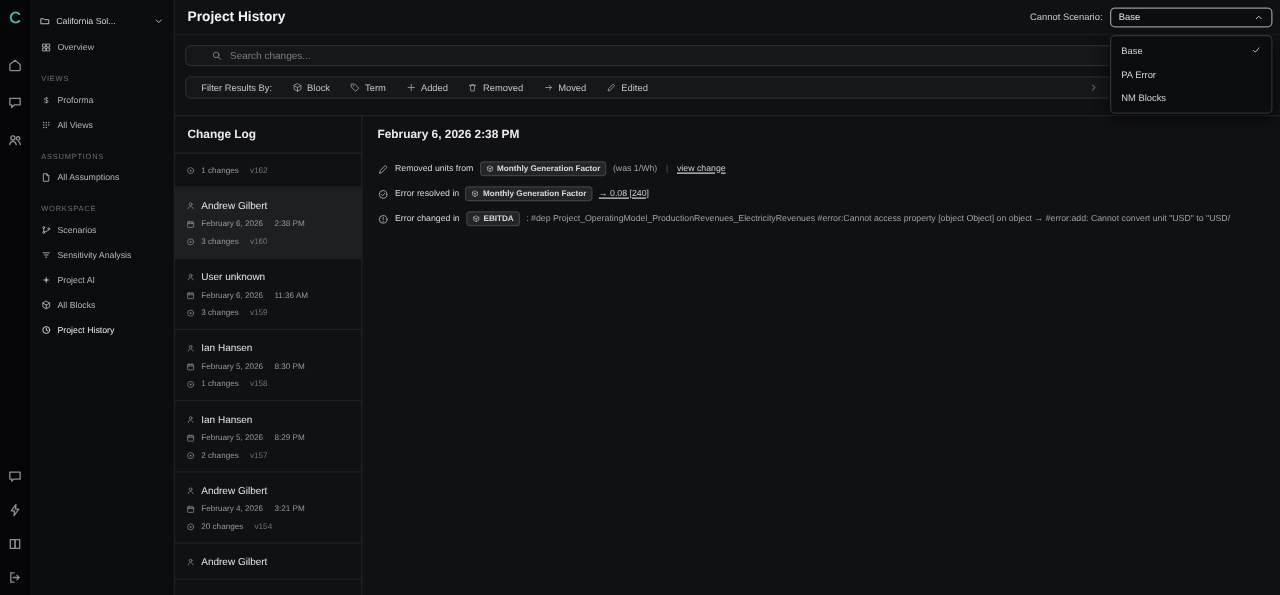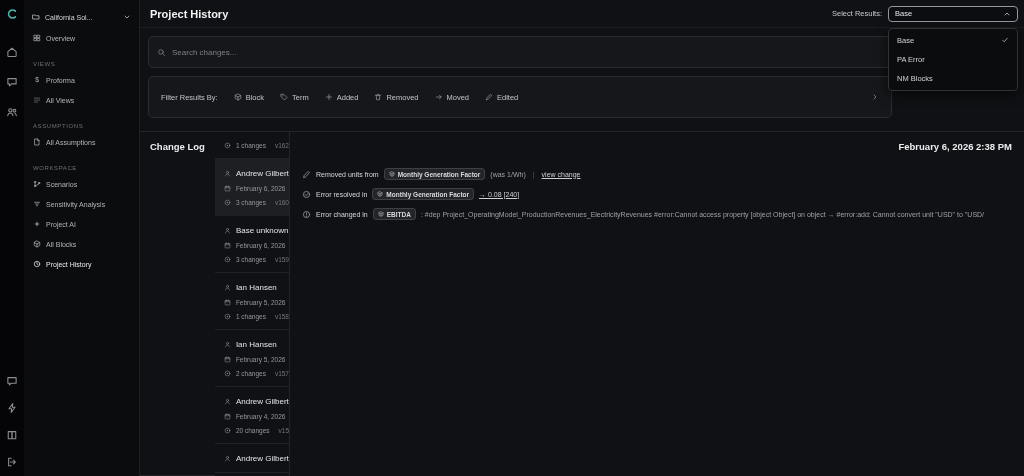--- a/index.html
+++ b/index.html
@@ -31,45 +31,45 @@
   .main { flex:1; display:flex; flex-direction:column; min-width:0; }
   .hdr { height:28px; display:flex; align-items:center; justify-content:space-between; padding:0 6px 0 10px; border-bottom:1px solid #1c1d20; position:relative; z-index:5; }
   .title { font-size:11px; font-weight:bold; color:#f2f3f5; }
   .scenario { display:flex; align-items:center; gap:6px; position:relative; }
   .scenario-label { font-size:7.5px; color:#c9cacd; }
   .select { width:130px; height:16px; background:#0c0d10; border:1px solid #96979b; border-radius:4px; display:flex; align-items:center; justify-content:space-between; padding:0 6px; font-size:7.5px; color:#e4e5e8; cursor:pointer; }
   .menu { position:absolute; top:22px; right:0; width:130px; background:#0b0c0e; border:1px solid #303135; border-radius:4px; box-shadow:0 4px 12px rgba(0,0,0,.6); padding:2px 0; }
   .menu-item { height:19px; display:flex; align-items:center; justify-content:space-between; padding:0 8px; font-size:7.5px; color:#d2d3d6; cursor:pointer; }
   .menu-item .ic { color:#c7c8cb; }
 
-  .search { height:32px; margin:8px 132px 0 8px; background:#16171a; border:1px solid #2b2c30; border-radius:5px; display:flex; align-items:center; gap:6px; padding:0 8px; color:#7e7f84; }
+  .search { height:17px; margin:8px 132px 0 8px; background:#16171a; border:1px solid #2b2c30; border-radius:5px; display:flex; align-items:center; gap:6px; padding:0 20px; color:#7e7f84; }
   .search input { flex:1; background:transparent; border:none; outline:none; color:#d4d5d8; font-size:8px; font-family:"Liberation Sans", sans-serif; }
   .search input::placeholder { color:#7e7f84; }
 
-  .filters { height:42px; margin:8px 132px 0 8px; background:#16171a; border:1px solid #2b2c30; border-radius:5px; display:flex; align-items:center; padding:0 12px; gap:16px; }
+  .filters { height:18px; margin:8px 132px 0 8px; background:#16171a; border:1px solid #2b2c30; border-radius:5px; display:flex; align-items:center; padding:0 12px; gap:16px; }
   .filters-label { font-size:7.5px; color:#c3c4c8; }
   .filters-btns { display:flex; align-items:flex-start; gap:16px; }
   .filter-btn { display:inline-flex; align-items:center; gap:4px; background:transparent; border:none; color:#c3c4c8; font-size:7.5px; font-family:"Liberation Sans", sans-serif; cursor:pointer; }
   .filter-btn .ic, .filters .more { color:#9a9b9f; }
   .filters .more { margin-left:auto; cursor:pointer; }
 
   .body { flex:1; display:flex; border-top:1px solid #232428; margin-top:13px; min-height:0; }
   .panel-title { font-size:9.5px; font-weight:bold; color:#ededf0; padding:9px 10px; }
-  .changelog { width:150px; flex:none; border-right:1px solid #232428; display:flex; flex-direction:row; overflow:hidden; }
+  .changelog { width:150px; flex:none; border-right:1px solid #232428; display:flex; flex-direction:column; overflow:hidden; }
   .changelog .panel-title { border-bottom:1px solid #232428; }
   .cl-list { flex:1; overflow:hidden; }
   .cl-entry { padding:6px 9px; border-bottom:1px solid #202125; cursor:pointer; }
   .cl-entry.selected { background:#1d1f23; }
   .cl-row { display:flex; align-items:center; gap:5px; padding:3.5px 0; color:#96979b; font-size:6.5px; white-space:nowrap; }
   .cl-row .ic { color:#88898d; }
   .cl-name { color:#e3e4e7; font-size:8px; }
   .cl-time { margin-left:4px; }
   .cl-ver { margin-left:4px; color:#737479; }
 
-  .detail { flex:1; min-width:0; display:flex; flex-direction:column;text-align:right; }
+  .detail { flex:1; min-width:0; display:flex; flex-direction:column; }
   .detail .panel-title { padding:9px 12px; }
   .chg-row { display:flex; align-items:center; gap:5px; height:14px; margin:6px 0; padding:0 12px; white-space:nowrap; overflow:hidden; }
   .chg-row .ic-chg { color:#9a9b9f; }
   .chg-text { color:#d8d9dc; font-size:7px; }
   .chg-muted { color:#9fa0a4; font-size:7px; }
   .chip { display:inline-flex; align-items:center; gap:3px; background:#232528; border:1px solid #3e4044; border-radius:3px; padding:1.5px 4px; font-size:6.5px; font-weight:bold; color:#d9dadd; cursor:pointer; }
   .chip .ic { color:#b9babd; }
   .chg-div { color:#55565a; font-size:7px; margin:0 2px; }
   .chg-link { color:#cfd0d3; font-size:7px; text-decoration:underline; cursor:pointer; }
 
@@ -267,21 +267,21 @@
           </div>
         </div>
       </div>
   </div>
 
   <div class="main">
 
     <div class="hdr">
       <div class="title">Project History</div>
       <div class="scenario">
-        <span class="scenario-label">Select Results:</span>
+        <span class="scenario-label">Cannot Scenario:</span>
         <div class="select">
           <span>Base</span>
           <span class="ic ic-chev">
               <svg viewBox="0 0 16 16" fill="none" stroke="currentColor" stroke-width="1.4" stroke-linecap="round" stroke-linejoin="round">
                 <path d="M4 10l4-4 4 4"></path>
               </svg>
             </span>
         </div>
         <div class="menu">
             <div class="menu-item">
@@ -403,21 +403,21 @@
               </div>
             </div>
             <div class="cl-entry">
               <div class="cl-row cl-name">
                 <span class="ic ic-cl">
                   <svg viewBox="0 0 16 16" fill="none" stroke="currentColor" stroke-width="1.4" stroke-linecap="round" stroke-linejoin="round">
                     <circle cx="8" cy="5.5" r="2.5"></circle>
                     <path d="M3.5 13.5c.7-3 2.6-4 4.5-4s3.8 1 4.5 4"></path>
                   </svg>
                 </span>
-                <span>Base unknown</span>
+                <span>User unknown</span>
               </div>
               <div class="cl-row cl-sub">
                 <span class="ic ic-cl">
                   <svg viewBox="0 0 16 16" fill="none" stroke="currentColor" stroke-width="1.4" stroke-linecap="round" stroke-linejoin="round">
                     <rect x="2.5" y="3.5" width="11" height="10" rx="1"></rect>
                     <path d="M2.5 6.5h11M5.5 2v3M10.5 2v3"></path>
                   </svg>
                 </span>
                 <span>February 6, 2026</span>
                 <span class="cl-time">11:36 AM</span>

